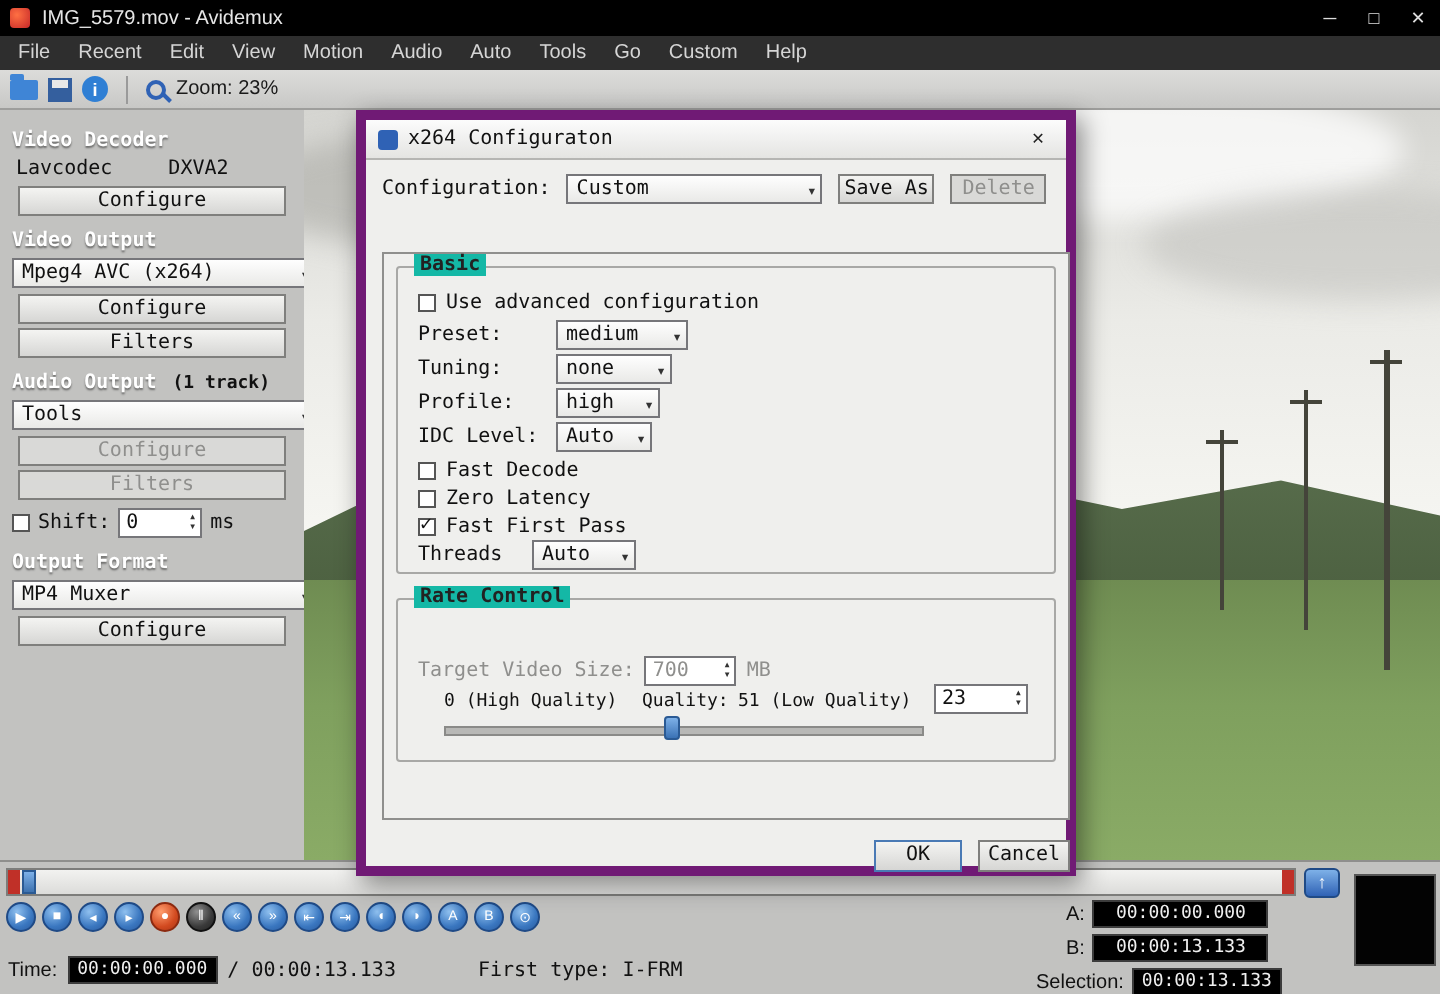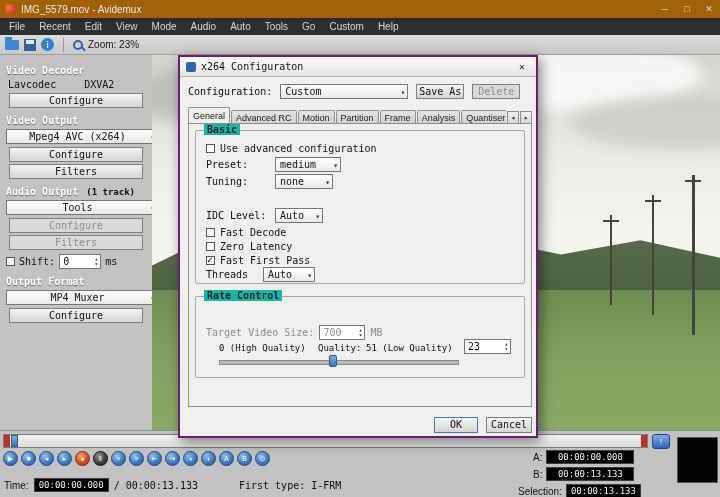--- a/index.html
+++ b/index.html
@@ -1,20 +1,20 @@
 <!DOCTYPE html>
 <html><head>
 <meta charset="utf-8">
 <style>
   * { margin:0; padding:0; box-sizing:border-box; }
   body { width:720px; height:497px; position:relative; overflow:hidden;
          font-family:"Liberation Sans", sans-serif; background:#c2c2c0; }
 
   
-  #titlebar { position:absolute; left:0; top:0; width:720px; height:18px; background:#a16207;
+  #titlebar { position:absolute; left:0; top:0; width:720px; height:18px; background:#000000;
               color:#e6e6e6; display:flex; align-items:center; font-size:10px; }
   .app-icon { width:10px; height:10px; margin:0 6px 0 5px; border-radius:2px;
               background:radial-gradient(circle at 35% 35%, #ff7043, #c62828); }
   .win-btns { margin-left:auto; display:flex; }
   .win-btn { width:22px; height:18px; display:flex; align-items:center; justify-content:center;
              font-size:9px; color:#ddd; }
 
   
   #menubar { position:absolute; left:0; top:18px; width:720px; height:17px; background:#2e2e2e;
              display:flex; align-items:center; padding-left:2px; }
@@ -47,21 +47,21 @@
   .sb-row { display:flex; gap:28px; font-size:10px; color:#111; margin:2px 0 3px; padding-left:2px; }
   .btn { border:1px solid #7f7f7d; background:linear-gradient(#f4f4f2,#d6d6d4);
          font:10px "DejaVu Sans Mono", monospace; color:#111; text-align:center;
          height:15px; line-height:13px; overflow:hidden; white-space:nowrap; }
   .btn.disabled { background:#d9d9d7; color:#8f8f8d; }
   .sb-btn { width:134px; margin:2px auto 2px; }
   .combo { position:relative; height:15px; border:1px solid #76767a;
            background:linear-gradient(#fefefe,#e9e9e7); font-size:10px; line-height:13px;
            padding:0 13px 0 4px; overflow:hidden; white-space:nowrap; color:#111; }
   .combo::after { content:"▾"; position:absolute; right:2px; top:1px; font-size:8px; color:#333; }
-  .sb-combo { width:152px; margin:1px 0 3px;text-align:center; }
+  .sb-combo { width:152px; margin:1px 0 3px; }
   .cb { width:9px; height:9px; border:1px solid #555; background:#fff; display:inline-block;
         position:relative; flex:none; }
   .cb.checked::after { content:"✓"; position:absolute; left:0; top:-3px; font-size:10px; color:#111; }
   .spin { position:relative; border:1px solid #76767a; background:#fff; font-size:10px;
           line-height:13px; height:15px; padding:0 12px 0 3px; color:#111; }
   .spin::before { content:"▴"; position:absolute; right:2px; top:1px; font-size:6px; line-height:6px; color:#333; }
   .spin::after  { content:"▾"; position:absolute; right:2px; bottom:1px; font-size:6px; line-height:6px; color:#333; }
   .shift-row { display:flex; align-items:center; gap:4px; font-size:10px; margin:4px 0 2px; color:#111; }
 
   
@@ -100,21 +100,21 @@
   .mono-dark { font-family:"DejaVu Sans Mono", monospace; font-size:10px; color:#111; }
   .ab-row { position:absolute; display:flex; align-items:center; gap:4px; font-size:10px; color:#111; }
   .vol-btn { position:absolute; left:652px; top:3px; width:18px; height:15px; border-radius:3px;
              border:1px solid #1f4a86; color:#fff; font-size:9px; line-height:13px; text-align:center;
              background:linear-gradient(#7eb1e8,#2f62b5); }
   #vu-meter { position:absolute; left:677px; top:6px; width:41px; height:46px; background:#030303;
               border:1px solid #555; }
 
   
   #dialog { position:absolute; left:178px; top:55px; width:360px; height:383px; background:#efefed;
-            border:2px solid #701a75; box-shadow:3px 4px 12px rgba(0,0,0,.45);
+            border:5px solid #701a75; box-shadow:3px 4px 12px rgba(0,0,0,.45);
             font-family:"DejaVu Sans Mono", monospace; }
   .dlg-title { height:20px; background:linear-gradient(#fcfcfc,#e4e4e2); border-bottom:1px solid #b5b5b3;
                display:flex; align-items:center; padding:0 6px; font-size:10px; color:#111; }
   .dlg-icon { width:10px; height:10px; background:#2f62b5; border-radius:2px; margin-right:5px; }
   .dlg-close { margin-left:auto; width:16px; text-align:center; font-size:10px; color:#222; }
   .cfg-row { position:absolute; left:8px; top:27px; right:8px; display:flex; align-items:center;
              gap:8px; font-size:10px; color:#111; }
   .tabbar { position:absolute; left:8px; top:50px; width:344px; height:17px; display:flex; align-items:flex-end; }
   .tabs-clip { display:flex; overflow:hidden; width:318px; height:17px; align-items:flex-end; }
   .tab { flex:none; border:1px solid #8f8f8d; border-bottom:none; border-radius:2px 2px 0 0;
@@ -157,21 +157,21 @@
     <span class="win-btn">□</span>
     <span class="win-btn">✕</span>
   </span>
 </div>
 
 <div id="menubar">
   <span class="menu-item">File</span>
   <span class="menu-item">Recent</span>
   <span class="menu-item">Edit</span>
   <span class="menu-item">View</span>
-  <span class="menu-item">Mode</span>
+  <span class="menu-item">Motion</span>
   <span class="menu-item">Audio</span>
   <span class="menu-item">Auto</span>
   <span class="menu-item">Tools</span>
   <span class="menu-item">Go</span>
   <span class="menu-item">Custom</span>
   <span class="menu-item">Help</span>
 </div>
 
 <div id="toolbar">
   <span class="icon-open"></span>
@@ -333,53 +333,45 @@
 
   <div class="cfg-row">
     <span class="flbl">Configuration:</span>
     <div class="combo" style="width:128px;">
       <span>Custom</span>
     </div>
     <div class="btn" style="width:48px;">Save As</div>
     <div class="btn disabled" style="width:48px;">Delete</div>
   </div>
 
-  <div class="tabbar">
-    <div class="tabs-clip">
-      <div class="tab selected">General</div>
-      <div class="tab">Advanced RC</div>
-      <div class="tab">Motion</div>
-      <div class="tab">Partition</div>
-      <div class="tab">Frame</div>
-      <div class="tab">Analysis</div>
-      <div class="tab">Quantiser</div>
-
-    </div>
-    <div class="tab-arrow left"></div>
-    <div class="tab-arrow right"></div>
-  </div>
 
   <div class="pane">
 
     <div class="group" style="top:6px;height:154px;">
       <span class="group-title">Basic</span>
       <div class="frow" style="top:10px;">
         <span class="cb"></span>
         <span class="flbl">Use advanced configuration</span>
       </div>
       <div class="frow" style="top:26px;">
         <span class="flbl w64">Preset:</span>
         <div class="combo" style="width:66px;">
           <span>medium</span>
         </div>
       </div>
       <div class="frow" style="top:43px;">
         <span class="flbl w64">Tuning:</span>
         <div class="combo" style="width:58px;">
           <span>none</span>
+        </div>
+      </div>
+      <div class="frow" style="top:60px;">
+        <span class="flbl w64">Profile:</span>
+        <div class="combo" style="width:52px;">
+          <span>high</span>
         </div>
       </div>
       <div class="frow" style="top:77px;">
         <span class="flbl w64">IDC Level:</span>
         <div class="combo" style="width:48px;">
           <span>Auto</span>
         </div>
       </div>
       <div class="frow" style="top:94px;">
         <span class="cb"></span>

